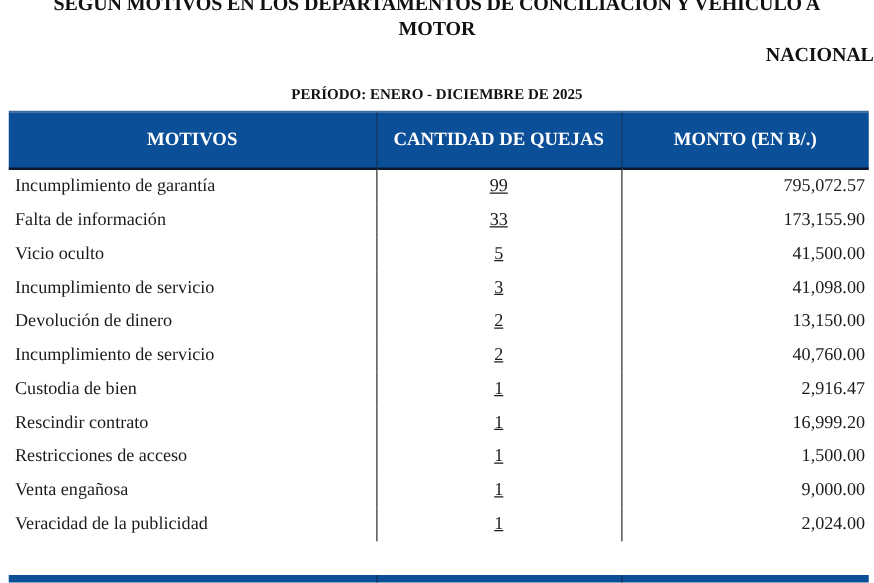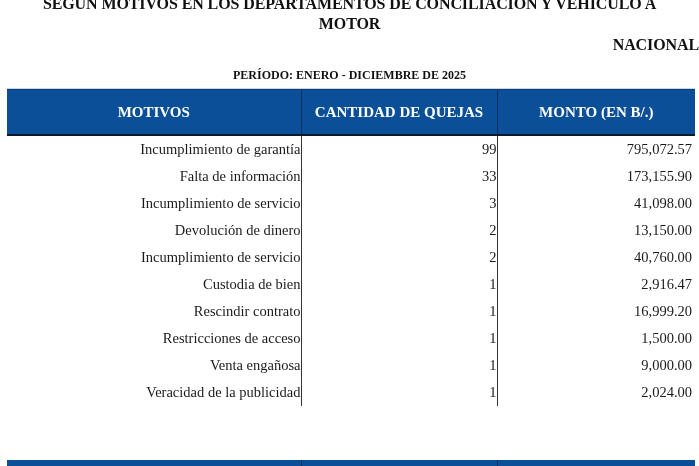--- a/index.html
+++ b/index.html
@@ -75,25 +75,26 @@
     tbody td {
       font-size: 14.5px;
       height: 27px;
       padding: 0;
       border-left: 1.5px solid #333;
       white-space: nowrap;
     }
     tbody td:first-child {
       border-left: none;
       padding-left: 5px;
-      text-align: right;
+      text-align: left;
     }
     tbody td.qty {
-      text-align: right;
+      text-align: center;
       font-family: "Liberation Serif", "DejaVu Serif", serif;
+      text-decoration: underline;
     }
     tbody td.amt {
       text-align: right;
       padding-right: 3px;
     }
     .footer-bar {
       position: absolute;
       left: 7px;
       top: 460px;
       width: 688px;
@@ -141,20 +142,25 @@
       <td>Incumplimiento de garantía</td>
       <td class="qty">99</td>
       <td class="amt">795,072.57</td>
     </tr>
     <tr>
       <td>Falta de información</td>
       <td class="qty">33</td>
       <td class="amt">173,155.90</td>
     </tr>
     <tr>
+      <td>Vicio oculto</td>
+      <td class="qty">5</td>
+      <td class="amt">41,500.00</td>
+    </tr>
+    <tr>
       <td>Incumplimiento de servicio</td>
       <td class="qty">3</td>
       <td class="amt">41,098.00</td>
     </tr>
     <tr>
       <td>Devolución de dinero</td>
       <td class="qty">2</td>
       <td class="amt">13,150.00</td>
     </tr>
     <tr>

